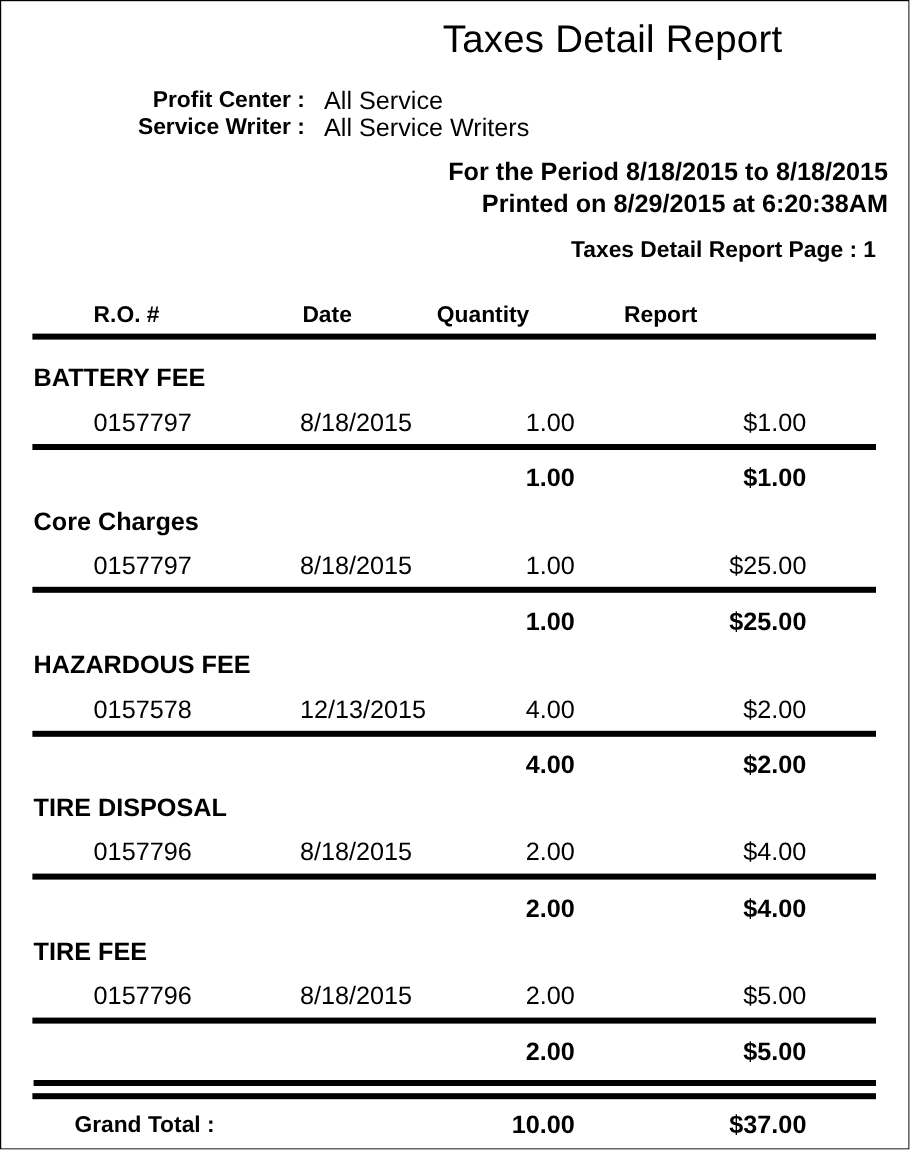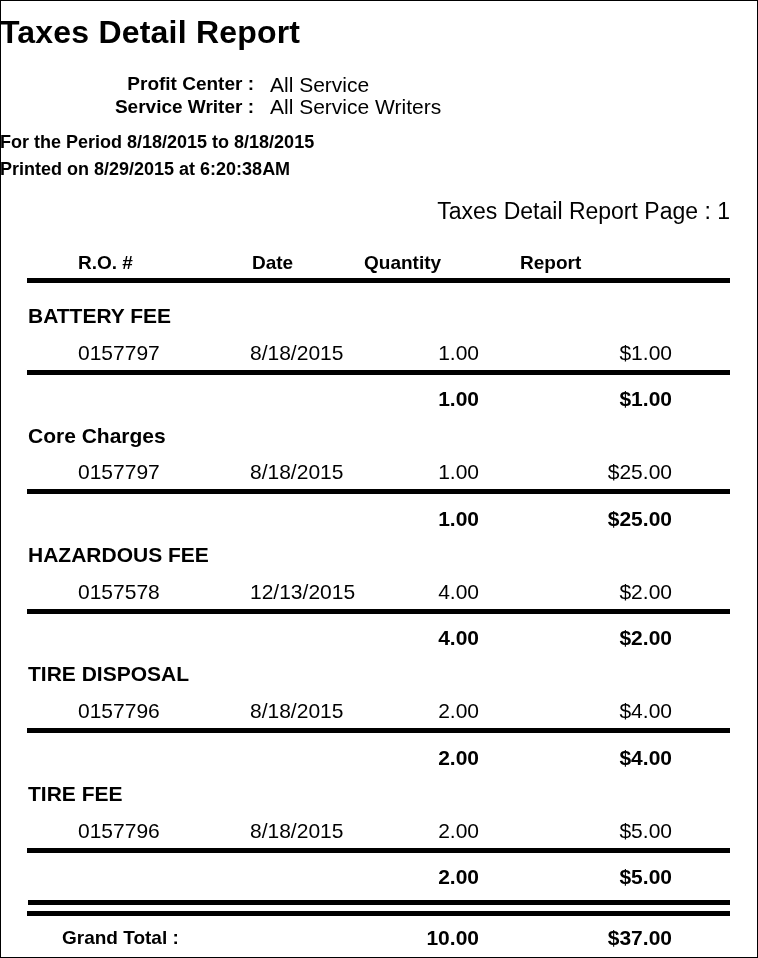--- a/index.html
+++ b/index.html
@@ -1,24 +1,24 @@
 <!DOCTYPE html>
 <html><head>
 <meta charset="utf-8">
 <style>
   html, body { margin: 0; padding: 0; background: #fff; }
   body { width: 758px; height: 958px; position: relative; overflow: hidden;
          font-family: "Liberation Sans", sans-serif; color: #000; }
   .frame { position: absolute; left: 0; top: 0; width: 756px; height: 956px; border: 1px solid #000; }
   .abs { position: absolute; white-space: nowrap; }
-  .title { left: 0; width: 652px; top: 14px; text-align: left; font-size: 32px; font-weight: bold; letter-spacing: 0.2px; }
+  .title { left: 0; width: 652px; top: 14px; text-align: right; font-size: 32px; font-weight: normal; letter-spacing: 0.2px; }
   .flabel { font-size: 19px; font-weight: bold; text-align: right; width: 260px; left: -6px; }
   .fval { font-size: 21px; left: 270px; }
-  .period { left: 0; width: 740px; text-align: left; font-size: 18px; font-weight: bold; }
-  .pageno { right: 28px; top: 198px; font-size: 23px; font-weight: normal; }
+  .period { left: 0; width: 740px; text-align: right; font-size: 21px; font-weight: bold; }
+  .pageno { right: 28px; top: 198px; font-size: 19px; font-weight: bold; }
   .hdr { top: 252px; font-size: 19px; font-weight: bold; }
   .rule { position: absolute; left: 27px; width: 703px; background: #000; }
   .cat { left: 28px; font-size: 21px; font-weight: bold; }
   .cell { font-size: 21px; }
   .bold { font-weight: bold; }
   .qty { right: 279px; text-align: center; }
   .amt { right: 86px; text-align: left; }
   .ro { left: 78px; }
   .dt { left: 210px; margin-left: 40px; }
 </style>

